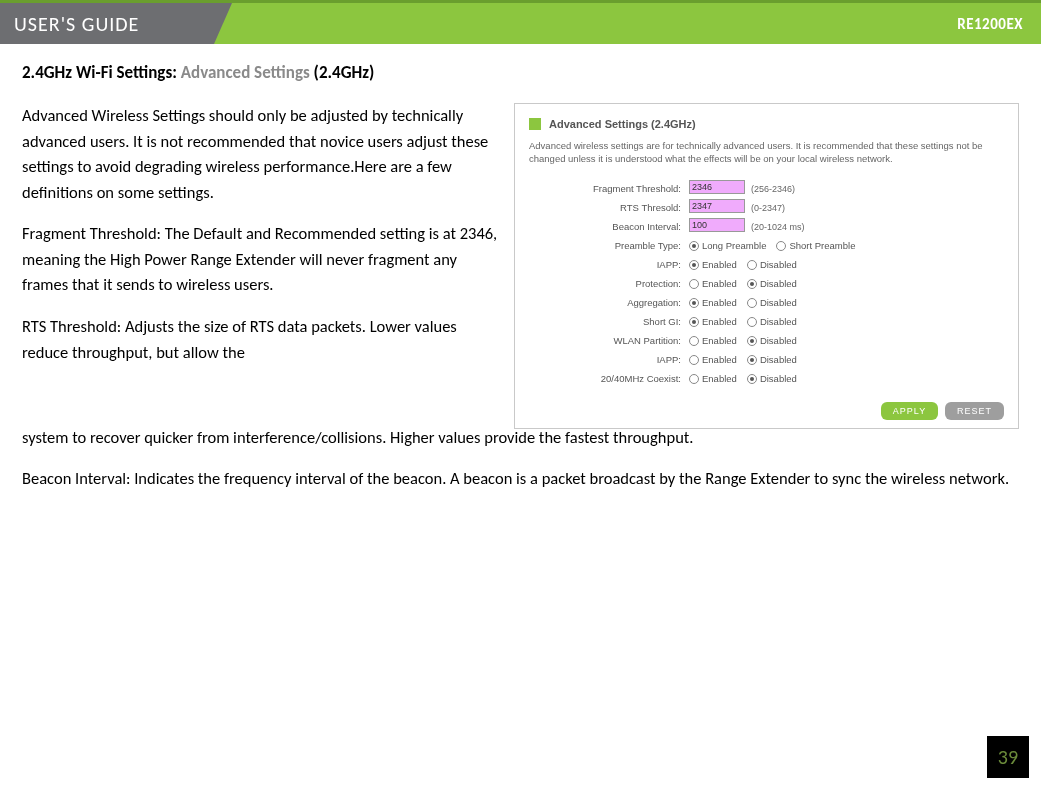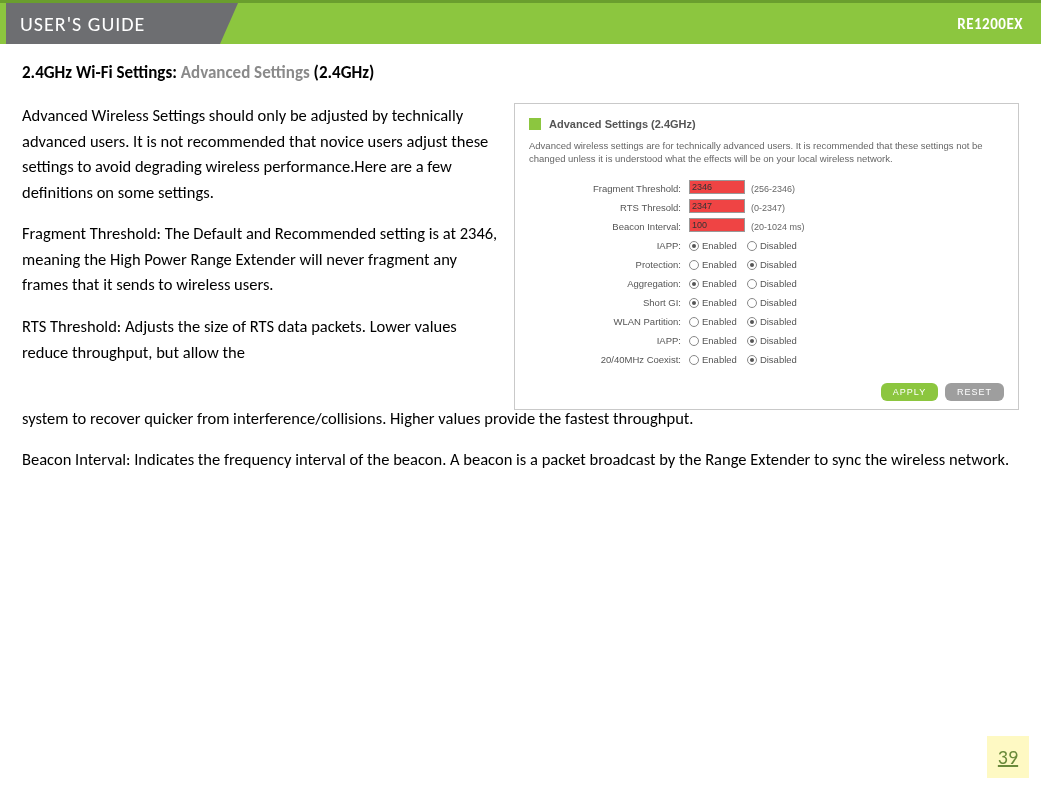--- a/index.html
+++ b/index.html
@@ -12,21 +12,21 @@
     color: #000;
   }
   .header-bar {
     width: 100%;
     height: 44px;
     background: #8cc63f;
     border-top: 3px solid #6a9e2e;
     display: flex;
     align-items: center;
     justify-content: space-between;
-    padding: 0 18px 0 6px;
+    padding: 0 18px 0 0;
     position: relative;
   }
   .header-left {
     background: #6d6e71;
     height: 100%;
     display: flex;
     align-items: center;
     padding: 0 22px 0 14px;
     color: #fff;
     font-size: 20px;
@@ -77,21 +77,21 @@
   .panel-title { color: #555; font-size: 11px; font-weight: bold; }
   .panel-desc { font-size: 9.5px; color: #666; line-height: 1.35; margin-bottom: 10px; }
   .form-row {
     display: flex; align-items: flex-end; height: 18px; margin-bottom: 1px;
   }
   .form-label {
     width: 160px; text-align: right; padding-right: 8px; font-size: 9.5px; color: #555;
   }
   .form-input {
     width: 56px; height: 14px; border: 1px solid #999; font-size: 9px; padding: 0 2px;
-    background: #ef4444; color: #333;
+    background: #f0abfc; color: #333;
   }
   .form-hint { font-size: 9px; color: #666; margin-left: 6px; }
   .radio-dot {
     display: inline-block; width: 10px; height: 10px; border: 1px solid #888;
     border-radius: 50%; margin-right: 3px; vertical-align: middle; position: relative;
     background: #fff;
   }
   .radio-dot.sel::after {
     content: ""; position: absolute; top: 2px; left: 2px; width: 4px; height: 4px;
     background: #555; border-radius: 50%;
@@ -99,23 +99,23 @@
   .radio-opt { font-size: 9.5px; color: #555; margin-right: 10px; vertical-align: middle; }
   .btn-row { text-align: right; margin-top: 18px; }
   .btn {
     display: inline-block; font-size: 9px; letter-spacing: 1px; padding: 4px 12px;
     color: #fff; border-radius: 6px; margin-left: 4px; cursor: pointer;
   }
   .btn-apply { background: #8cc63f; }
   .btn-reset { background: #9e9e9e; }
   .page-num {
     position: absolute; right: 12px; bottom: 12px;
-    width: 42px; height: 42px; background: #fef9c3;
+    width: 42px; height: 42px; background: #000000;
     color: #6a8a3a; font-size: 20px;
-    display: flex; align-items: center; justify-content: center; text-decoration: underline;
+    display: flex; align-items: center; justify-content: center;
   }
 </style>
 </head>
 <body>
 
 <div class="header-bar">
   <div class="header-left">USER'S GUIDE</div>
   <div class="header-right">RE1200EX</div>
 </div>
 
@@ -149,20 +149,27 @@
             <div class="form-label">RTS Thresold:</div>
             <input class="form-input" value="2347" style="">
             <span class="form-hint">(0-2347)</span>
           </div>
           <div class="form-row">
             <div class="form-label">Beacon Interval:</div>
             <input class="form-input" value="100" style="">
             <span class="form-hint">(20-1024 ms)</span>
           </div>
           <div class="form-row">
+            <div class="form-label">Preamble Type:</div>
+            <span class="radio-dot sel"></span>
+            <span class="radio-opt">Long Preamble</span>
+            <span class="radio-dot"></span>
+            <span class="radio-opt">Short Preamble</span>
+          </div>
+          <div class="form-row">
             <div class="form-label">IAPP:</div>
             <span class="radio-dot sel"></span>
             <span class="radio-opt">Enabled</span>
             <span class="radio-dot"></span>
             <span class="radio-opt">Disabled</span>
           </div>
           <div class="form-row">
             <div class="form-label">Protection:</div>
             <span class="radio-dot"></span>
             <span class="radio-opt">Enabled</span>

